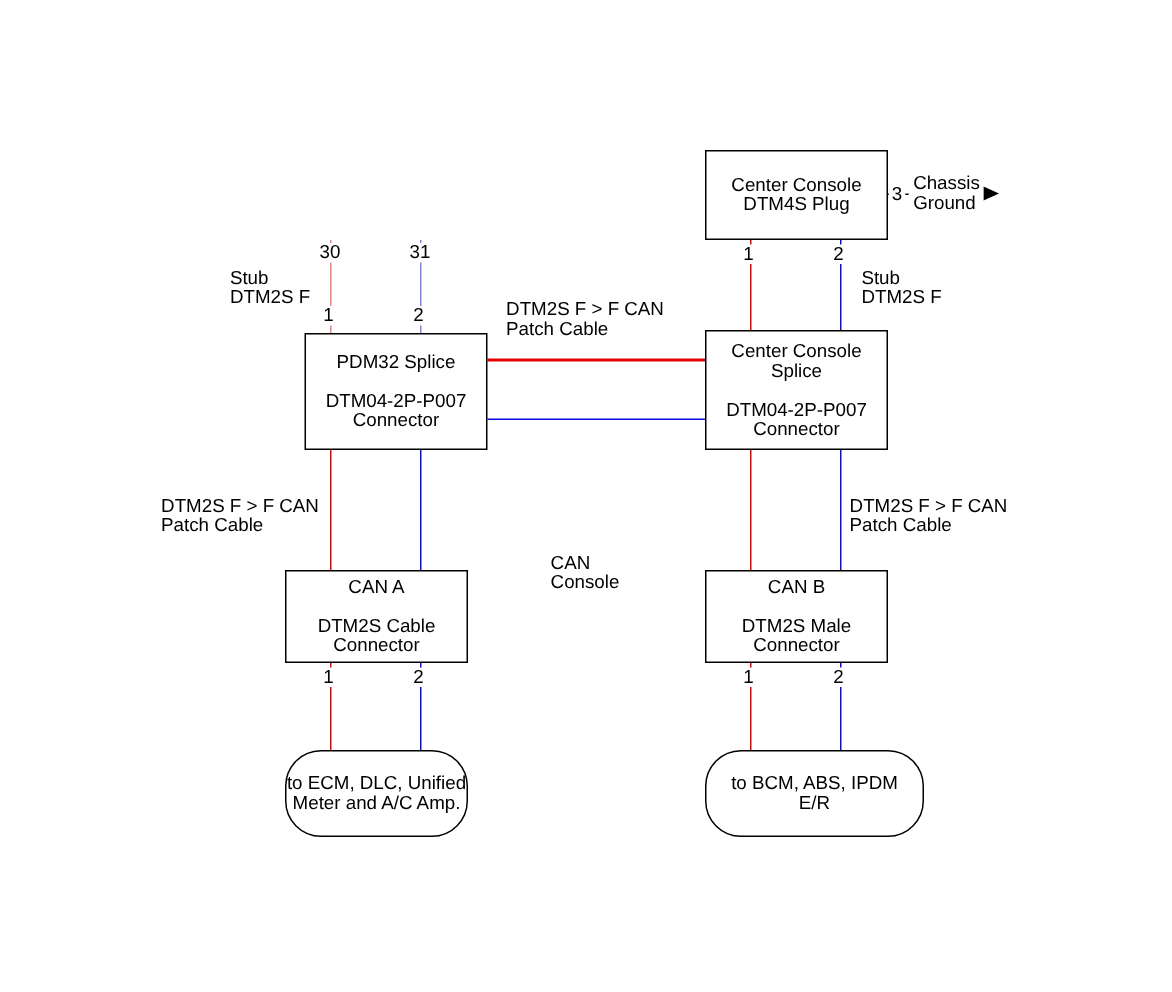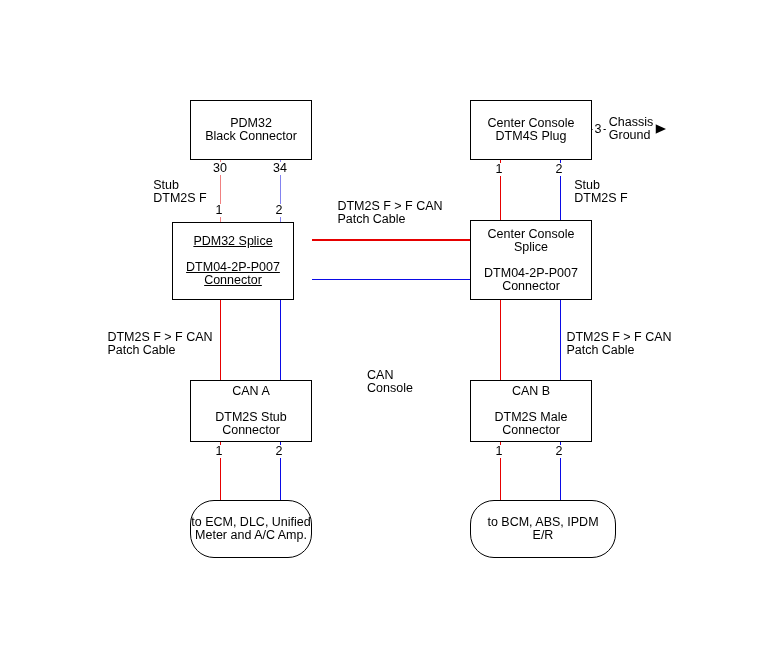--- a/index.html
+++ b/index.html
@@ -71,48 +71,46 @@
   <div class="wire c-blue" style="left:279.5px; top:300px; width:1.5px; height:80px;"></div>
   <div class="wire c-red" style="left:499.5px; top:300px; width:1.5px; height:80px;"></div>
   <div class="wire c-blue" style="left:559.5px; top:300px; width:1.5px; height:80px;"></div>
   <div class="wire c-red" style="left:219.5px; top:442px; width:1.5px; height:58px;"></div>
   <div class="wire c-blue" style="left:279.5px; top:442px; width:1.5px; height:58px;"></div>
   <div class="wire c-red" style="left:499.5px; top:442px; width:1.5px; height:58px;"></div>
   <div class="wire c-blue" style="left:559.5px; top:442px; width:1.5px; height:58px;"></div>
   <div class="wire c-black" style="left:592px; top:128.5px; width:64px; height:1.4px;"></div>
   <div class="arrowhead" style="left:655px; top:124.2px;"></div>
 
-  <div class="box" style="left:190px; top:100px; width:122px; height:60px;">PDM32
-Black Connector</div>
   <div class="box" style="left:470px; top:100px; width:122px; height:60px;">Center Console
 DTM4S Plug</div>
-  <div class="box" style="left:172px; top:222px; width:122px; height:78px;text-decoration:underline;">PDM32 Splice
+  <div class="box" style="left:203px; top:222px; width:122px; height:78px;">PDM32 Splice
 
 DTM04-2P-P007
 Connector</div>
   <div class="box" style="left:470px; top:220px; width:122px; height:80px;">Center Console
 Splice
 
 DTM04-2P-P007
 Connector</div>
   <div class="box" style="left:190px; top:380px; width:122px; height:62px;">CAN A
 
-DTM2S Stub
+DTM2S Cable
 Connector</div>
   <div class="box" style="left:470px; top:380px; width:122px; height:62px;">CAN B
 
 DTM2S Male
 Connector</div>
   <div class="box rounded" style="left:190px; top:500px; width:122px; height:58px;">to ECM, DLC, Unified
 Meter and A/C Amp.</div>
   <div class="box rounded" style="left:470px; top:500px; width:146px; height:58px;">to BCM, ABS, IPDM
 E/R</div>
 
   <div class="pin" style="left:220px; top:162px;">30</div>
-  <div class="pin" style="left:280px; top:162px;">34</div>
+  <div class="pin" style="left:280px; top:162px;">31</div>
   <div class="pin" style="left:219px; top:204px;">1</div>
   <div class="pin" style="left:279px; top:204px;">2</div>
   <div class="pin" style="left:499px; top:163px;">1</div>
   <div class="pin" style="left:559px; top:163px;">2</div>
   <div class="pin" style="left:598px; top:123px;">3</div>
   <div class="pin" style="left:219px; top:445px;">1</div>
   <div class="pin" style="left:279px; top:445px;">2</div>
   <div class="pin" style="left:499px; top:445px;">1</div>
   <div class="pin" style="left:559px; top:445px;">2</div>
 

